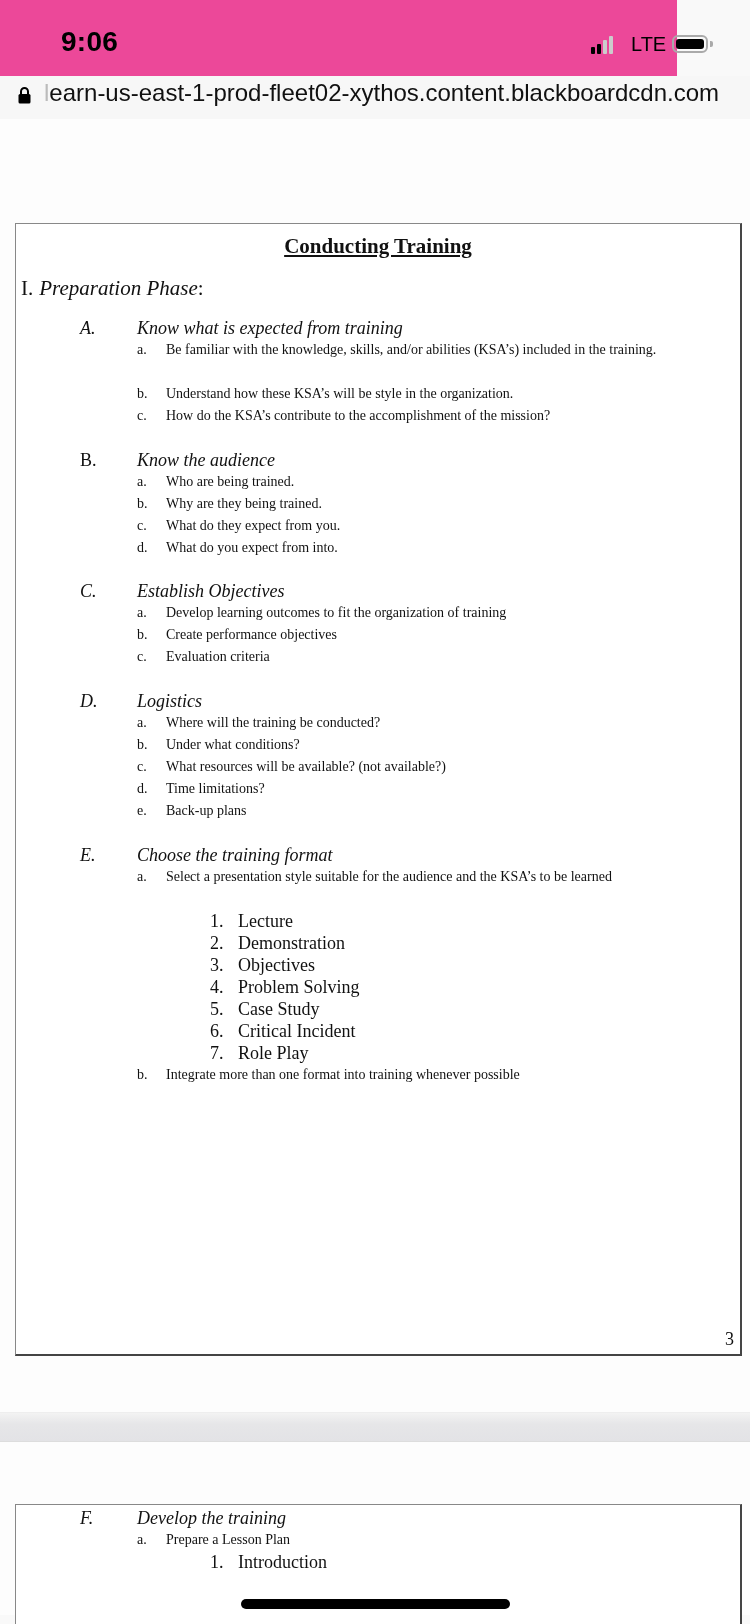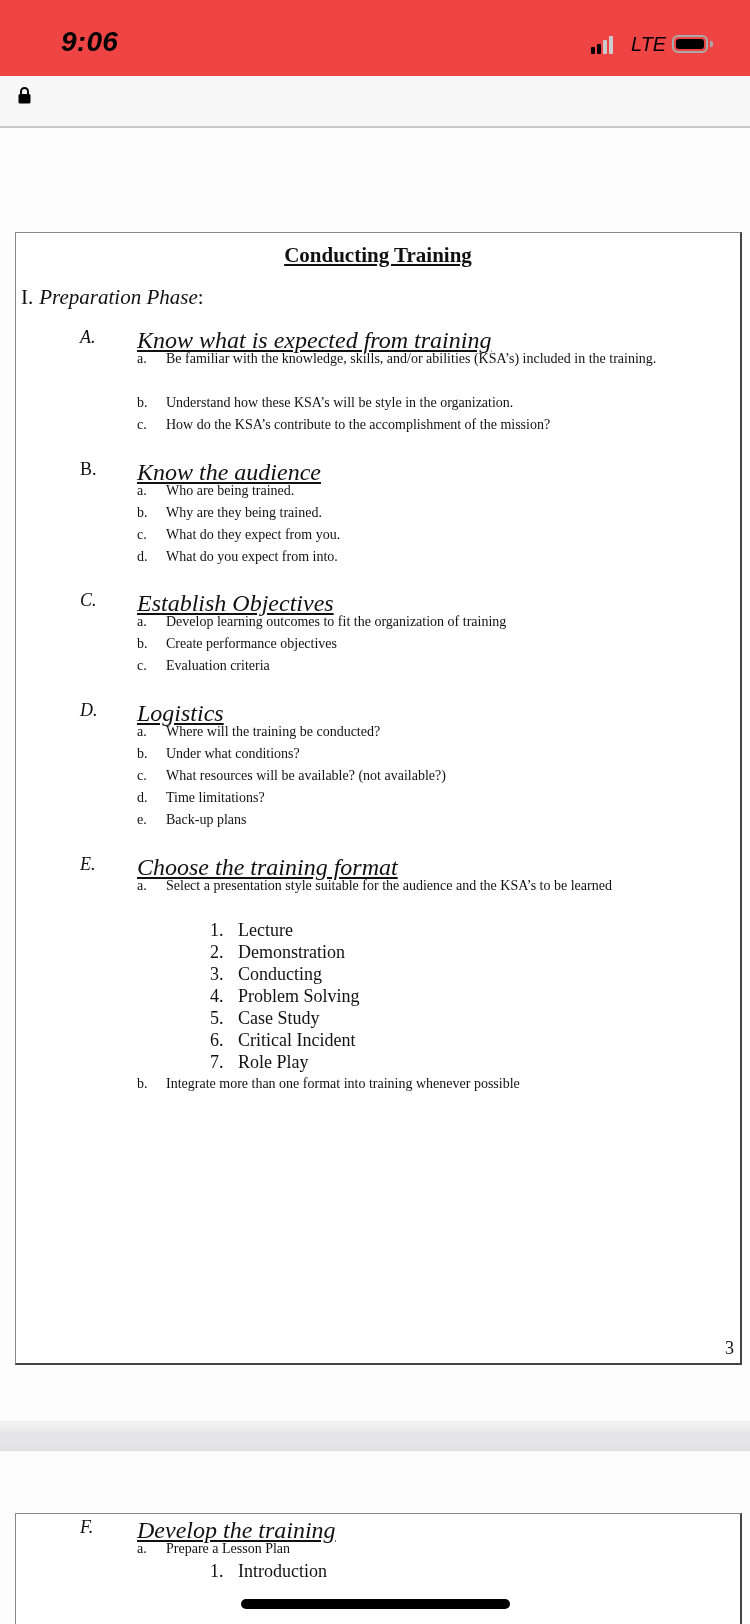--- a/index.html
+++ b/index.html
@@ -2,54 +2,54 @@
 <html><head>
 <meta charset="utf-8">
 <style>
   html, body { margin:0; padding:0; }
   body {
     width:750px; height:1624px; overflow:hidden; position:relative;
     background:#f9f9f9;
     font-family:"Liberation Serif", serif;
     color:#111;
   }
-  .status-bar { position:absolute; left:0; top:0; width:750px; height:88px; background:#ef4444;font-style:italic; }
+  .status-bar { position:absolute; left:0; top:0; width:677px; height:88px; background:#ec4899; }
   .time { position:absolute; left:61px; top:26px; font-family:"Liberation Sans", sans-serif; font-size:28px; font-weight:600; color:#000; letter-spacing:0.3px; }
   .signal { position:absolute; left:591px; top:36px; display:flex; align-items:flex-end; gap:2px; height:18px; }
   .signal span { display:block; width:4px; border-radius:1px; }
   .lte { position:absolute; left:631px; top:33px; font-family:"Liberation Sans", sans-serif; font-size:20px; color:#000; }
   .battery { position:absolute; left:672px; top:35px; width:36px; height:18px; border:2px solid #aaa; border-radius:6px; box-sizing:border-box; padding:2px; }
   .battery .fill { width:100%; height:100%; background:#000; border-radius:3px; }
   .battery-tip { position:absolute; left:710px; top:41px; width:3px; height:6px; background:#aaa; border-radius:0 2px 2px 0; }
 
   .url-bar { position:absolute; left:0; top:76px; width:750px; height:50px; background:#f7f7f7; border-bottom:2px solid #c9c9c9; }
   .lock { position:absolute; left:18px; top:10px; width:13px; height:18px; }
   .url { position:absolute; left:44px; top:3px; font-family:"Liberation Sans", sans-serif; font-size:24px; color:#111; white-space:nowrap; }
   .url .fade { color:#bbb; }
 
-  .viewer { position:absolute; left:0; top:128px; width:750px; height:1496px; background:#fdfdfd; }
+  .viewer { position:absolute; left:0; top:119px; width:750px; height:1496px; background:#fdfdfd; }
   .page {
     position:absolute; left:15px; background:#fff;
     border:1px solid #888; border-right:2px solid #444; border-bottom:2px solid #444;
     box-sizing:border-box;
   }
   .page1 { top:104px; width:727px; height:1133px; }
   .page2 { top:1385px; width:727px; height:200px; }
 
   .page-sep { position:absolute; left:0; top:1293px; width:750px; height:28px; background:linear-gradient(#f3f3f3,#e6e6e8 40%,#e3e3e6); border-top:1px solid #eee; border-bottom:1px solid #ddd; }
 
   .doc-title { position:absolute; left:0; width:100%; top:10px; text-align:center; font-size:21px; font-weight:bold; text-decoration:underline; }
   .section-heading { position:absolute; left:5px; top:52px; font-size:21px; }
   .section-heading .num { font-style:normal; margin-right:6px; }
   .section-heading .lbl { font-style:italic; }
 
   .block { position:absolute; left:0; width:100%; }
   .letter { position:absolute; left:64px; font-size:18px; }
   .letter.it { font-style:italic; }
-  .heading-it { position:absolute; left:121px; font-size:24px; font-style:italic;text-decoration:underline; }
+  .heading-it { position:absolute; left:121px; font-size:18px; font-style:italic; }
   .item { position:absolute; left:121px; font-size:14px; line-height:20px;text-decoration:underline; }
   .item .mk { display:inline-block; width:29px; }
   .item .tx { display:inline-block; vertical-align:top; width:540px; }
   .sub { position:absolute; left:194px; font-size:18px; }
   .sub .mk { display:inline-block; width:28px; }
   .page-num { position:absolute; right:6px; bottom:4px; font-size:18px; }
 
   .home-indicator { position:absolute; left:241px; top:1599px; width:269px; height:10px; background:#000; border-radius:5px; }
 </style>
 </head>
@@ -68,20 +68,21 @@
       <div class="fill"></div>
     </div>
   <div class="battery-tip"></div>
 </div>
 
 <div class="url-bar">
   <svg class="lock" viewBox="0 0 13 18">
     <path d="M3 8 V5.5 a3.5 3.5 0 0 1 7 0 V8" fill="none" stroke="#000" stroke-width="2"></path>
     <rect x="0.5" y="8" width="12" height="9.5" rx="1.5" fill="#000"></rect>
   </svg>
+  <div class="url"><span class="fade">l</span><span>earn-us-east-1-prod-fleet02-xythos.content.blackboardcdn.com</span></div>
 </div>
 
 <div class="viewer">
 
   <div class="page page1">
     <div class="doc-title">Conducting  Training</div>
     <div class="section-heading">
       <span class="num">I.</span><span class="lbl">Preparation Phase</span><span>:</span>
     </div>
 
@@ -119,21 +120,21 @@
       <div class="item" style="top:88px"><span class="mk">d.</span><span class="tx">Time limitations?</span></div>
       <div class="item" style="top:110px"><span class="mk">e.</span><span class="tx">Back-up plans</span></div>
     </div>
 
     <div class="block" style="top:621px">
       <div class="letter it" style="top:0">E.</div>
       <div class="heading-it" style="top:0">Choose the training format</div>
       <div class="item" style="top:22px"><span class="mk">a.</span><span class="tx">Select a presentation style suitable for the audience and the KSA’s to be learned</span></div>
       <div class="sub" style="top:66px"><span class="mk">1.</span><span>Lecture</span></div>
       <div class="sub" style="top:88px"><span class="mk">2.</span><span>Demonstration</span></div>
-      <div class="sub" style="top:110px"><span class="mk">3.</span><span>Conducting</span></div>
+      <div class="sub" style="top:110px"><span class="mk">3.</span><span>Objectives</span></div>
       <div class="sub" style="top:132px"><span class="mk">4.</span><span>Problem Solving</span></div>
       <div class="sub" style="top:154px"><span class="mk">5.</span><span>Case Study</span></div>
       <div class="sub" style="top:176px"><span class="mk">6.</span><span>Critical Incident</span></div>
       <div class="sub" style="top:198px"><span class="mk">7.</span><span>Role Play</span></div>
       <div class="item" style="top:220px"><span class="mk">b.</span><span class="tx">Integrate more than one format into training whenever possible</span></div>
     </div>
 
     <div class="page-num">3</div>
   </div>
 

